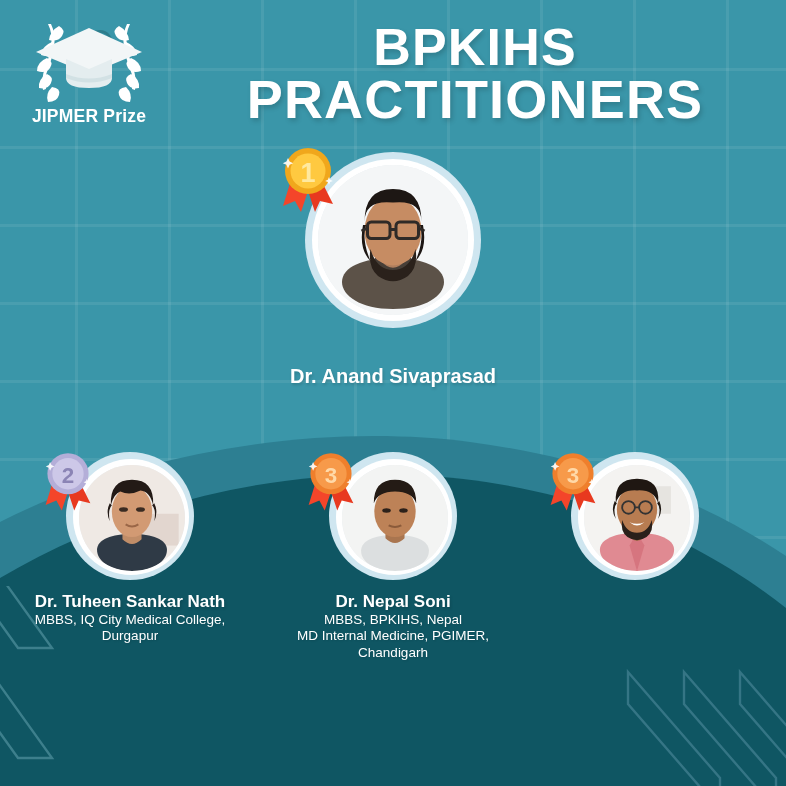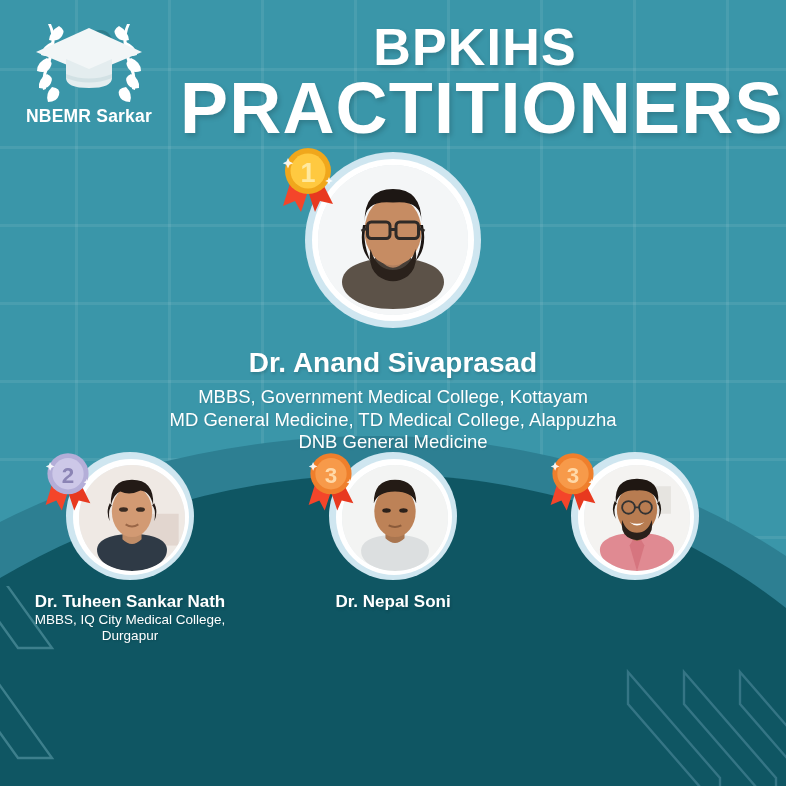--- a/index.html
+++ b/index.html
@@ -47,21 +47,21 @@
   }
   
   .title{
     position:absolute;left:180px;top:22px;width:590px;
     text-align:center;color:#ffffff;
     font-size:52px;line-height:0.98;font-weight:bold;
     letter-spacing:1.2px;
     text-shadow:2px 3px 5px rgba(0,0,0,0.17);
   }
   .title .l1{display:block;}
-  .title .l2{display:block;font-size:72px;}
+  .title .l2{display:block;font-size:54px;}
 
   
   .winner{position:absolute;text-align:center;}
   .avatar-wrap{position:relative;display:inline-block;}
   .avatar-ring{
     border-radius:50%;
     background:#cfe6f0;
     padding:7px;
     box-sizing:border-box;
     position:relative;
@@ -96,21 +96,21 @@
     line-height:1.22;
     text-shadow:1px 1px 2px rgba(0,0,0,0.12);
   }
 
   
   #winner-1{left:143px;top:152px;width:500px;}
   #winner-1 .avatar-ring{width:176px;height:176px;}
   #winner-1 .avatar-inner{width:162px;height:162px;}
   #winner-1 .avatar-photo{width:150px;height:150px;}
   #winner-1 .medal{left:-28px;top:-12px;}
-  #winner-1 .w-name{font-size:28px;margin-top:19px;}
+  #winner-1 .w-name{font-size:20px;margin-top:37px;}
   #winner-1 .w-cred{font-size:18.5px;margin-top:7px;}
 
   
   .runner{width:250px;top:452px;}
   .runner .avatar-ring{width:128px;height:128px;}
   .runner .avatar-inner{width:116px;height:116px;}
   .runner .avatar-photo{width:106px;height:106px;}
   .runner .medal{left:-26px;top:-6px;width:56px;height:68px;}
   .runner .medal svg{width:56px;height:68px;}
   .runner .w-name{font-size:17px;margin-top:12px;}
@@ -176,21 +176,21 @@
       </g>
 
       <path d="M75,22 q14,-6 20,2 q5,7 -1,12" fill="none" stroke="#2e7d8c" stroke-width="2.6"></path>
       <circle cx="93" cy="38" r="3.4" fill="#2e7d8c"></circle>
 
       <path d="M75,16 L128,40 L75,62 L22,40 Z" fill="#f2f6f7"></path>
 
       <path d="M52,47 L52,66 q0,10 23,10 q23,0 23,-10 L98,47 L75,57 Z" fill="#e4edef"></path>
       <path d="M52,62 q23,9 46,0 L98,66 q-23,9 -46,0z" fill="#d2e1e4"></path>
     </svg>
-    <div class="brand">NBEMR Sarkar</div>
+    <div class="brand">JIPMER Prize</div>
   </div>
 
   <div class="title">
     <span class="l1">BPKIHS</span>
     <span class="l2">PRACTITIONERS</span>
   </div>
 
   <div class="winner" id="winner-1">
     <div class="avatar-wrap">
       <div class="avatar-ring">
@@ -225,23 +225,20 @@
           <circle cx="31" cy="31" r="17.5" fill="#ffc940"></circle>
           <text x="31" y="42" text-anchor="middle" font-family="Liberation Sans, sans-serif" font-size="27" font-weight="bold" fill="#ffe9a0">1</text>
           <g fill="#ffffff" opacity="0.9">
             <path d="M11,18 l1.6,3.6 l3.6,1.6 l-3.6,1.6 l-1.6,3.6 l-1.6,-3.6 l-3.6,-1.6 l3.6,-1.6z"></path>
             <path d="M52,37 l1.2,2.7 l2.7,1.2 l-2.7,1.2 l-1.2,2.7 l-1.2,-2.7 l-2.7,-1.2 l2.7,-1.2z"></path>
           </g>
         </svg>
       </div>
     </div>
     <div class="w-name">Dr. Anand Sivaprasad</div>
-    <div class="w-cred" style="white-space:pre-line;">MBBS, Government Medical College, Kottayam
-MD General Medicine, TD Medical College, Alappuzha
-DNB General Medicine</div>
   </div>
 
   <div class="winner runner" id="winner-2">
     <div class="avatar-wrap">
       <div class="avatar-ring">
         <div class="avatar-inner">
           <div class="avatar-photo">
             <svg viewBox="0 0 100 100">
               <rect width="100" height="100" fill="#efe9e4"></rect>
               <rect x="58" y="46" width="36" height="30" fill="#e2d6cf"></rect>
@@ -307,20 +304,23 @@
           <circle cx="31" cy="31" r="17.5" fill="#f79a4a"></circle>
           <text x="31" y="41" text-anchor="middle" font-family="Liberation Sans, sans-serif" font-size="25" font-weight="bold" fill="#ffd9a8">3</text>
           <g fill="#ffffff" opacity="0.9">
             <path d="M11,18 l1.5,3.3 l3.3,1.5 l-3.3,1.5 l-1.5,3.3 l-1.5,-3.3 l-3.3,-1.5 l3.3,-1.5z"></path>
             <path d="M52,37 l1.1,2.5 l2.5,1.1 l-2.5,1.1 l-1.1,2.5 l-1.1,-2.5 l-2.5,-1.1 l2.5,-1.1z"></path>
           </g>
         </svg>
       </div>
     </div>
     <div class="w-name">Dr. Nepal Soni</div>
+    <div class="w-cred" style="white-space:pre-line;">MBBS, BPKIHS, Nepal
+MD Internal Medicine, PGIMER,
+Chandigarh</div>
   </div>
 
   <div class="winner runner" id="winner-4">
     <div class="avatar-wrap">
       <div class="avatar-ring">
         <div class="avatar-inner">
           <div class="avatar-photo">
             <svg viewBox="0 0 100 100">
               <rect width="100" height="100" fill="#f4f3f1"></rect>
               <rect x="62" y="20" width="20" height="26" fill="#e6e4e0"></rect>

